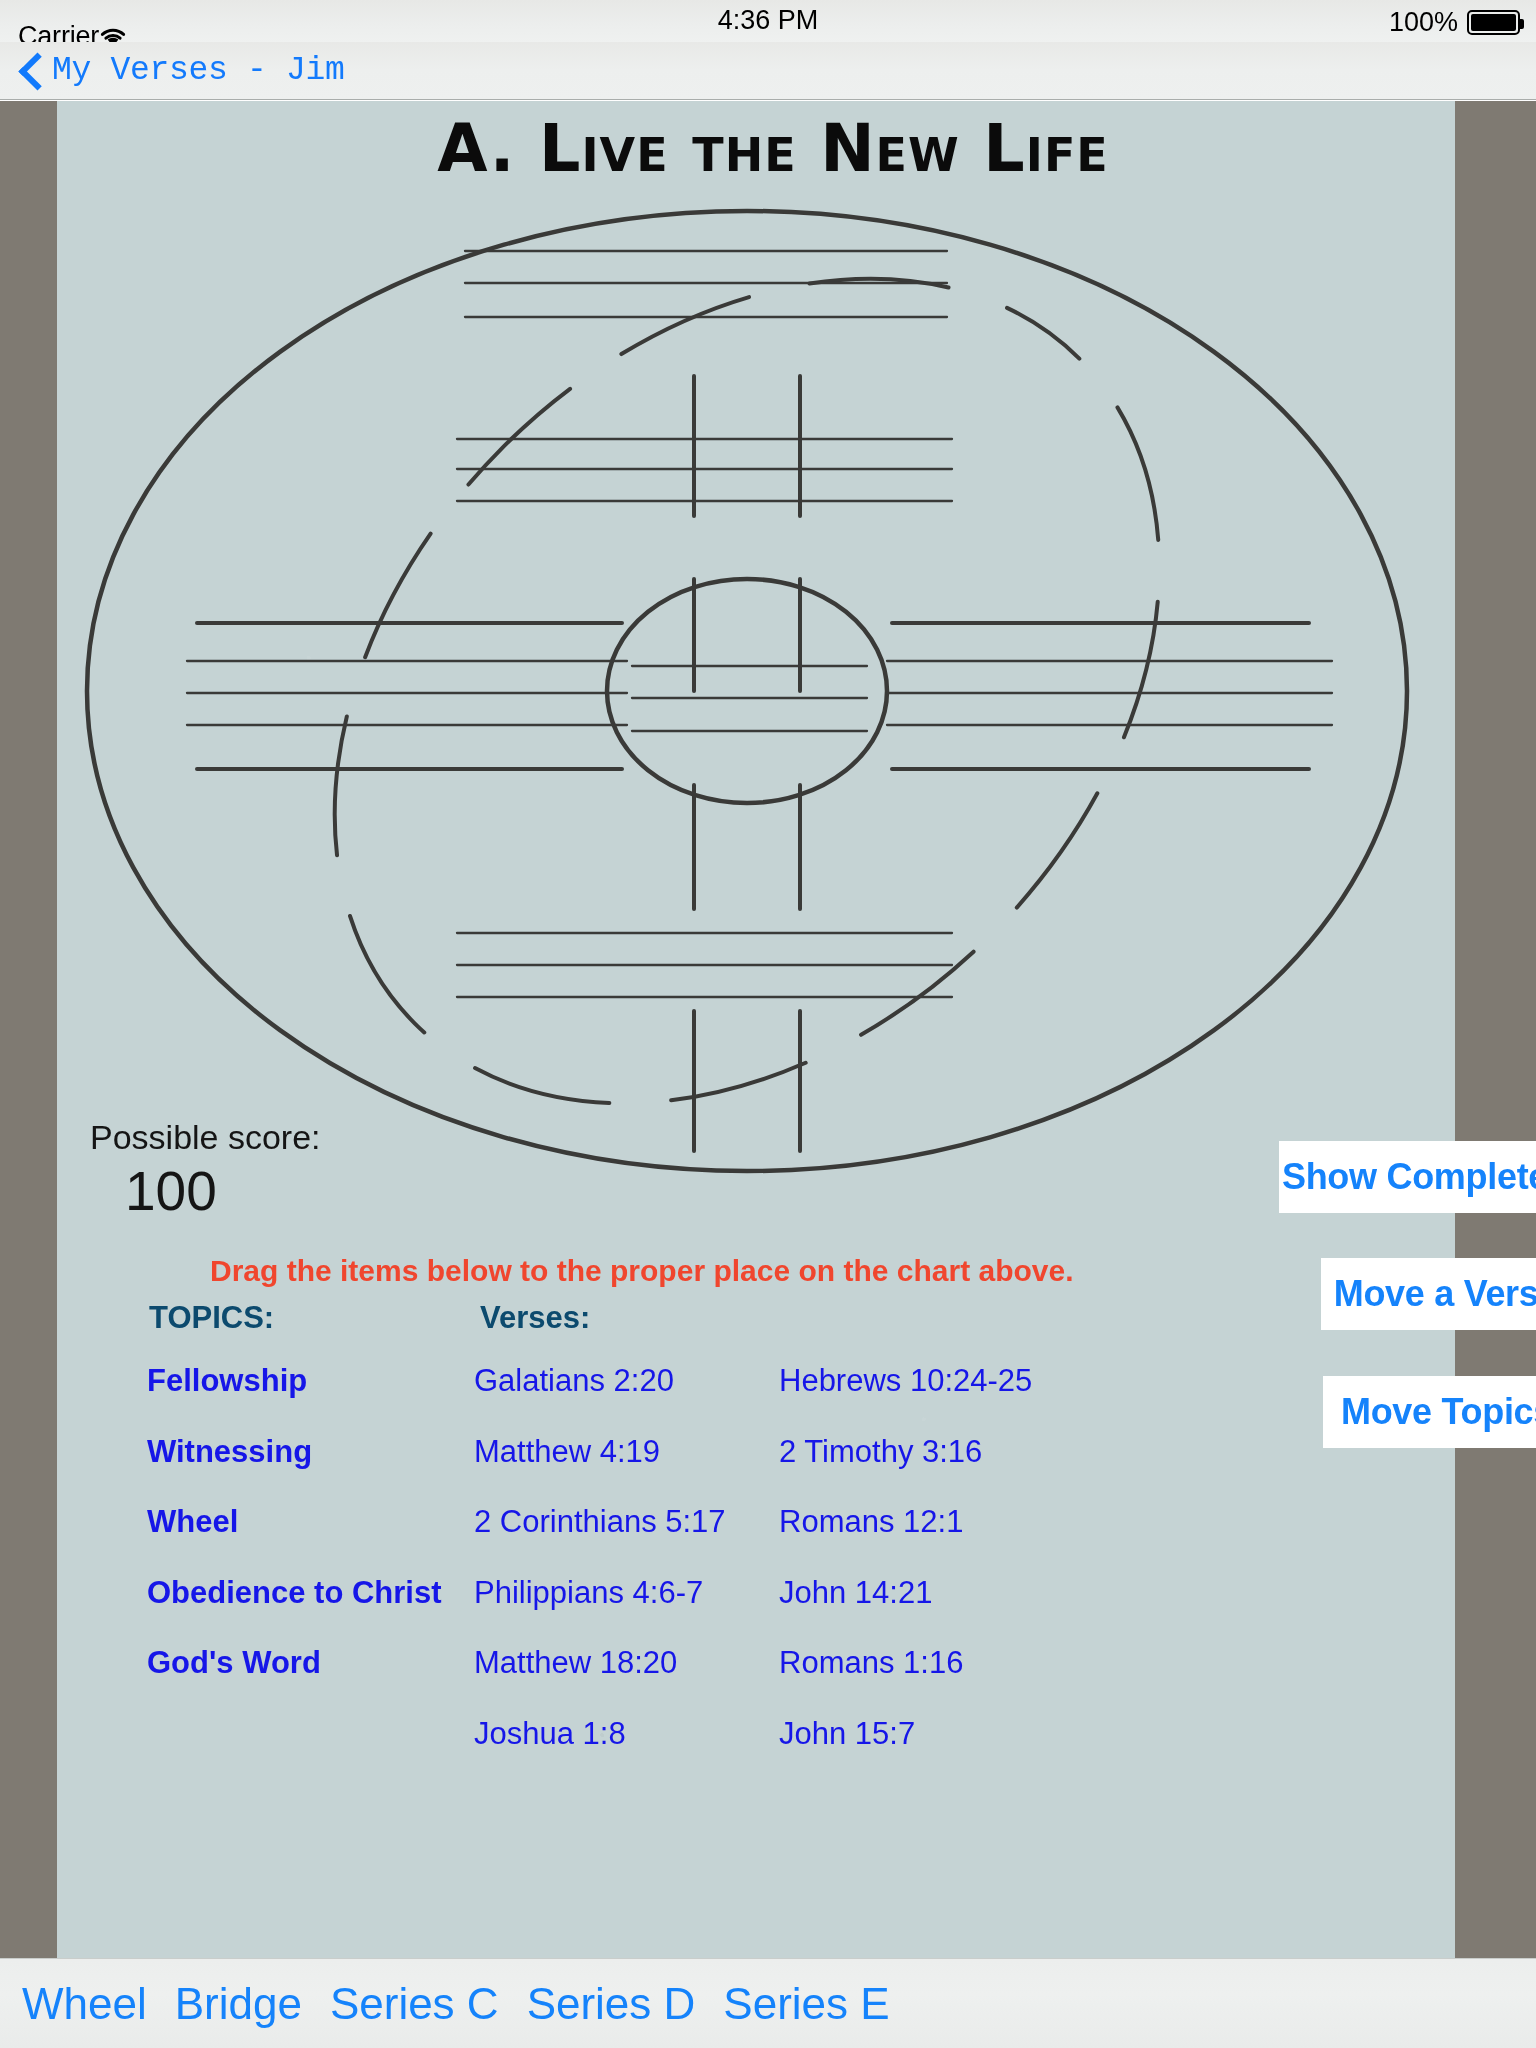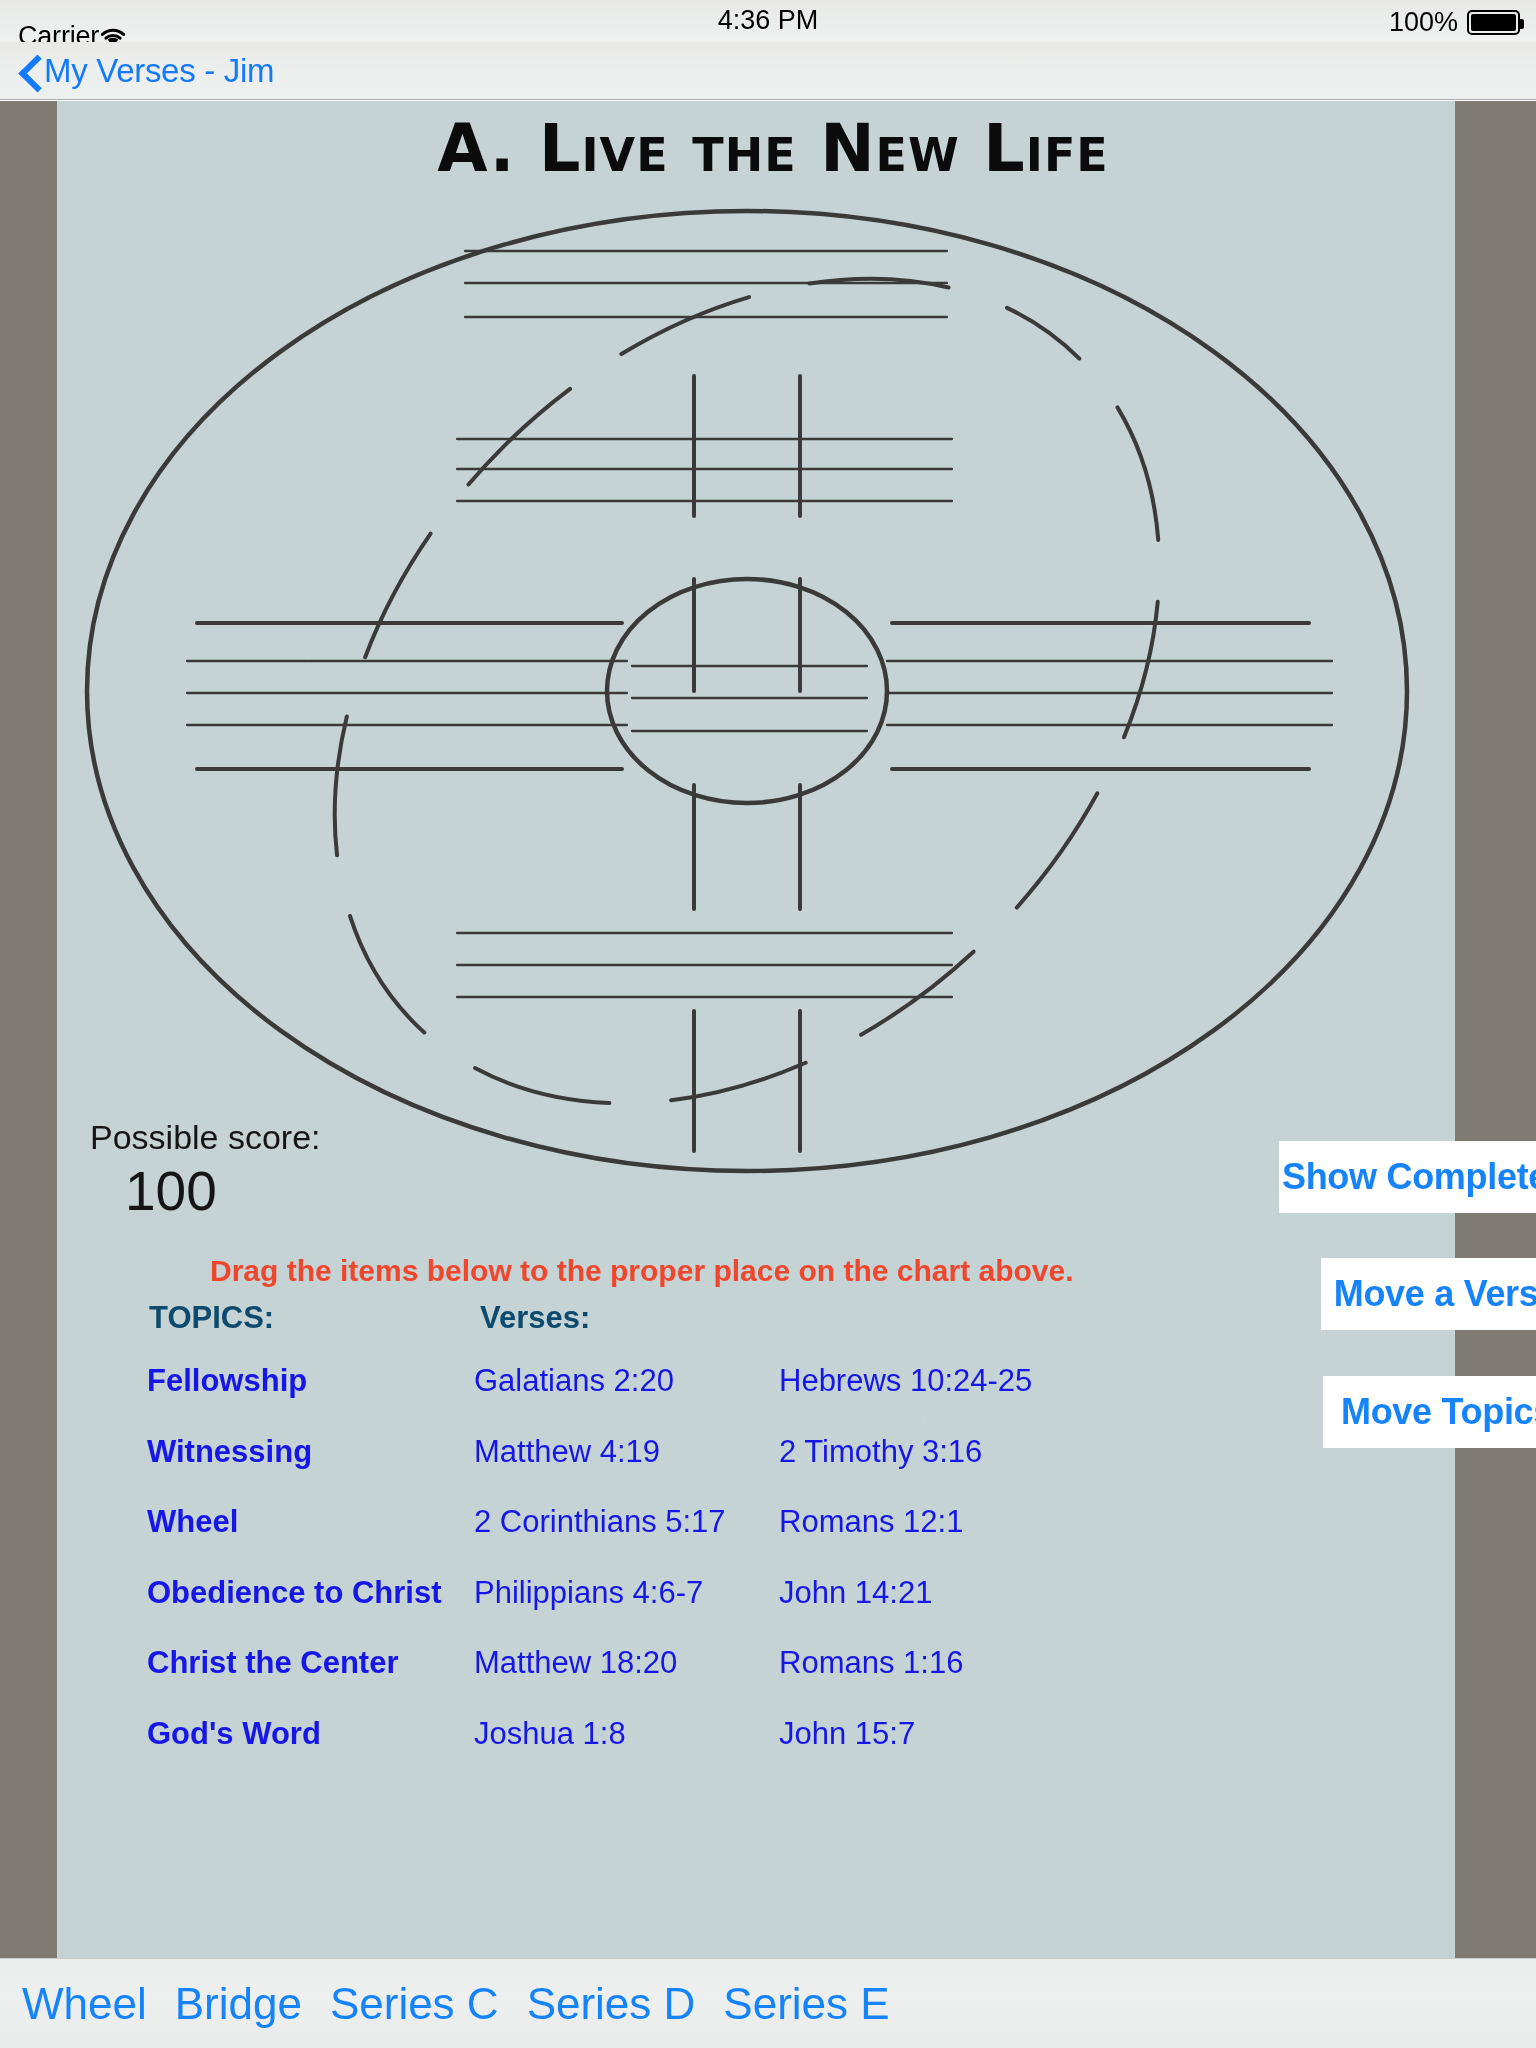--- a/index.html
+++ b/index.html
@@ -27,21 +27,21 @@
   .batt i{ display:block; height:100%; background:#000; border-radius:2px; }
   .batt:after{ content:""; position:absolute; right:-6px; top:7px; width:4px; height:10px; background:#000; border-radius:0 2px 2px 0;}
 
   
   .navbar{
     position:absolute; top:42px; left:0; width:1536px; height:58px;
     background:linear-gradient(180deg,#e8e9e7 0%,#edefee 50%,#eef0ef 100%);
     border-bottom:1px solid #a9adab;
     display:flex; align-items:center;
   }
-  .backbtn{ display:flex; align-items:flex-end; gap:2px; margin-left:20px; cursor:pointer;}
+  .backbtn{ display:flex; align-items:flex-start; gap:10px; margin-left:20px; cursor:pointer;font-family:Liberation Mono, monospace;}
   .chev{ width:22px; height:36px; position:relative; }
   .chev:before{
     content:""; position:absolute; left:4px; top:6px;
     width:21px; height:21px; border-left:6px solid #127afc; border-bottom:6px solid #127afc;
     transform:rotate(45deg);
   }
   .back-label{ font-size:33px; color:#137afc; letter-spacing:-0.3px; }
 
   
   .sheet{
@@ -229,21 +229,20 @@
       <div class="instruction">Drag the items below to the proper place on the chart above.</div>
 
       <div class="col-head" id="head-topics">TOPICS:</div>
       <div class="col-head" id="head-verses">Verses:</div>
 
       <div class="listcol" id="col-topics">
         <div class="topic-item">Fellowship</div>
         <div class="topic-item">Witnessing</div>
         <div class="topic-item">Wheel</div>
         <div class="topic-item">Obedience to Christ</div>
-        <div class="topic-item">Christ the Center</div>
         <div class="topic-item">God's Word</div>
       </div>
 
       <div class="listcol" id="col-verses-1">
         <div class="verse-item">Galatians 2:20</div>
         <div class="verse-item">Matthew 4:19</div>
         <div class="verse-item">2 Corinthians 5:17</div>
         <div class="verse-item">Philippians 4:6-7</div>
         <div class="verse-item">Matthew 18:20</div>
         <div class="verse-item">Joshua 1:8</div>

